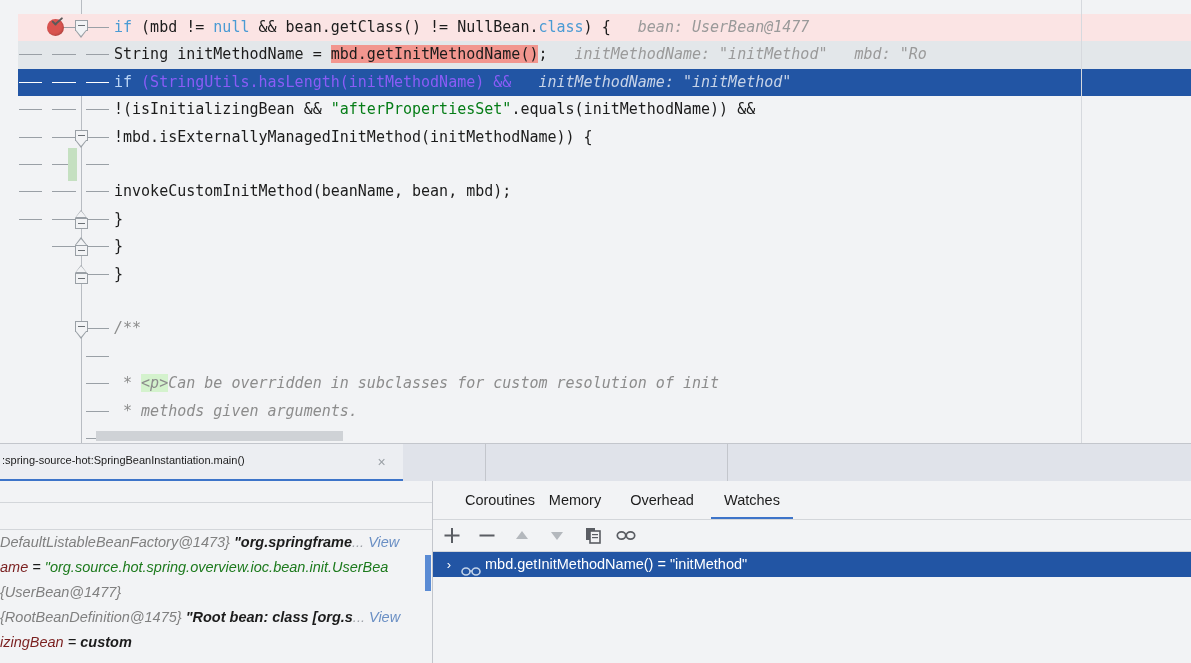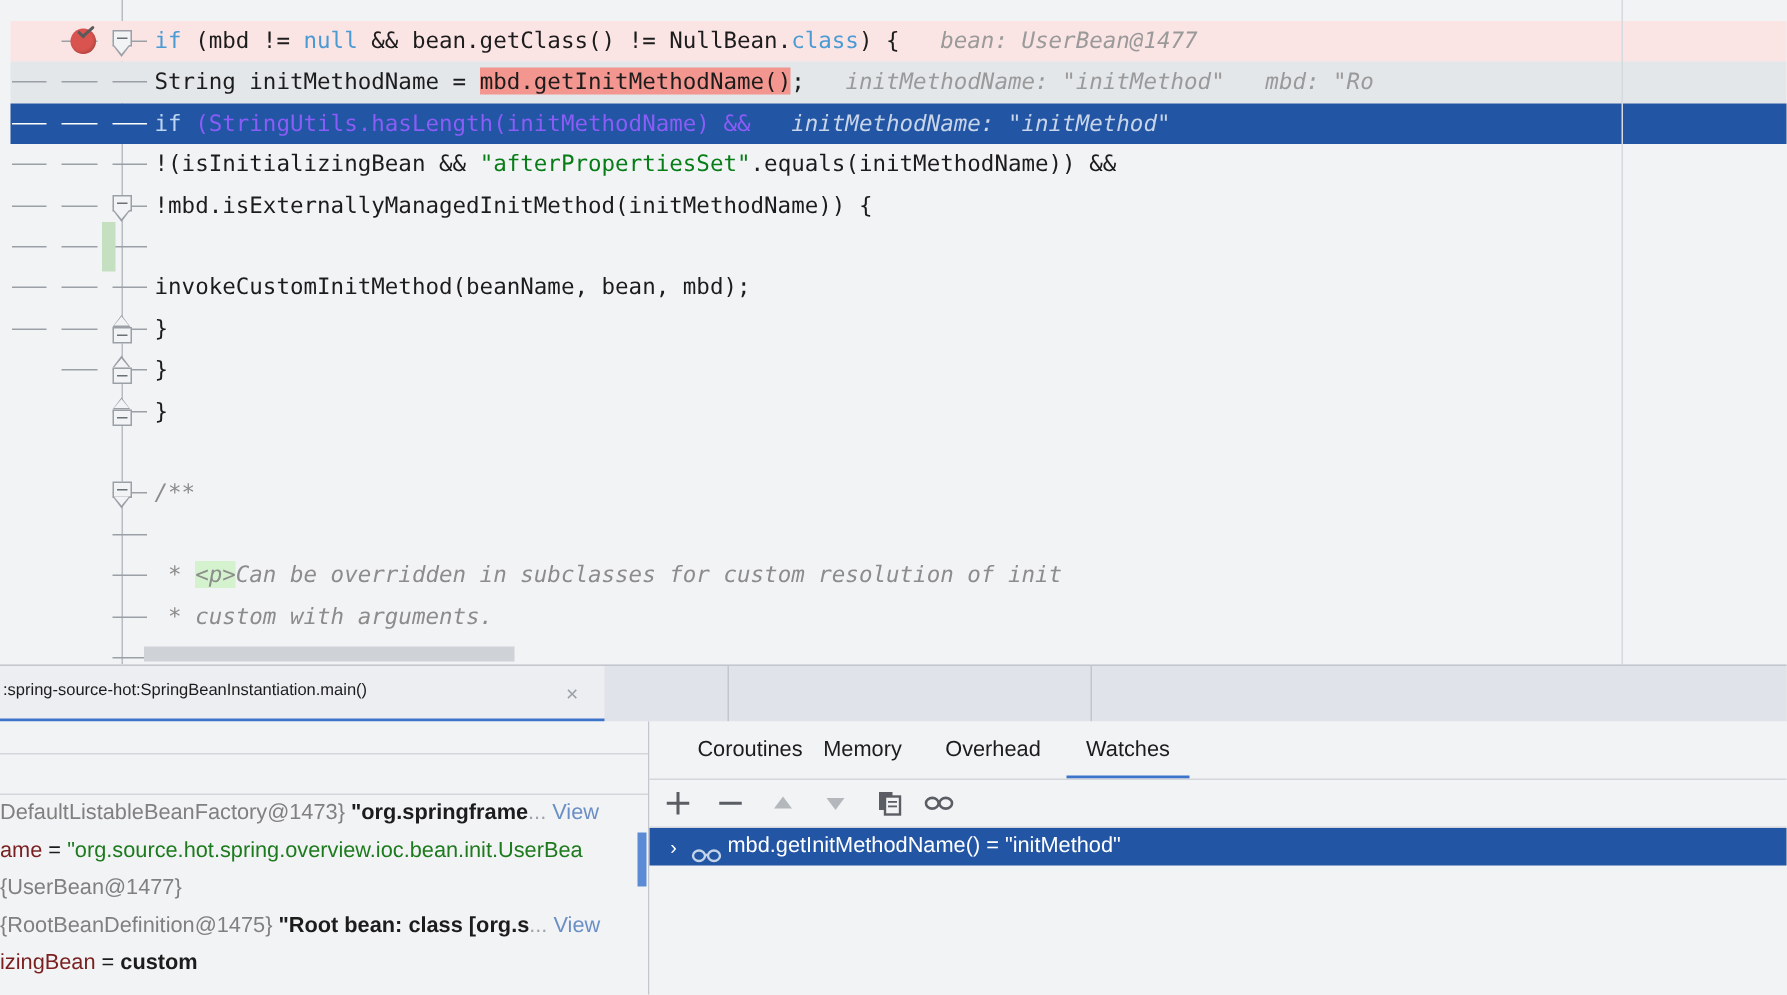--- a/index.html
+++ b/index.html
@@ -27,21 +27,21 @@
   }
   .fold-rail {
     position:absolute; left:81px; top:0; width:1px; height:443px;
     background:#b8bcc2;
   }
   .right-margin {
     position:absolute; left:1081px; top:0; width:1px; height:443px;
     background:#d6d9de;
   }
 
-  .code-area { position:absolute; left:7px; top:0; width:1059px; height:443px;padding-left:20px; }
+  .code-area { position:absolute; left:18px; top:0; width:1059px; height:443px;padding-left:20px; }
 
   .line {
     position:absolute; left:0; width:1191px; height:27.4px;
     white-space:pre;
     font-family:"DejaVu Sans Mono","Liberation Mono",monospace;
     font-size:15px;
     line-height:27.4px;
     color:#1c1c1c;
   }
   .line .txt { position:absolute; left:96px; top:0; }
@@ -166,20 +166,21 @@
     position:absolute; left:0; top:0; width:432px; height:182px;
     background:#f2f3f5; overflow:hidden;
   }
   .vars-top-sep { position:absolute; left:0; top:21px; width:432px; height:1px; background:#d3d6da; }
   .vars-hdr-sep { position:absolute; left:0; top:48px; width:432px; height:1px; background:#d3d6da; }
   .vars-list { position:absolute; left:0; top:49px; width:432px; }
   .var-row {
     position:absolute; left:0; width:432px; height:25px;
     white-space:nowrap; font-size:14.5px; line-height:25px; color:#1c1c1c;
     overflow:hidden;
+    font-style:italic;
   }
   .v-ref   { color:#808080; }
   .v-name  { color:#7a1f1f; }
   .v-eq    { color:#1c1c1c; }
   .v-str   { color:#1d7a1d; }
   .v-bold  { font-weight:bold; color:#1c1c1c; }
   .v-link  { color:#6a8fc4; }
   .v-ell   { color:#a0a4aa; }
   .vars-vscroll {
     position:absolute; left:425px; top:74px; width:6px; height:36px; background:#5a8bd4;
@@ -266,21 +267,21 @@
       <div class="line" style="top: 233.2px;"><span class="txt"><span class="">}</span></span></div>
       <div class="ind" style="left: 67.7px; width: 23.3px; top: 273.6px;"></div>
       <div class="line" style="top: 260.6px;"><span class="txt"><span class="">}</span></span></div>
       <div class="line" style="top: 288px;"><span class="txt"></span></div>
       <div class="ind" style="left: 67.7px; width: 23.3px; top: 328.4px;"></div>
       <div class="line" style="top: 315.4px;"><span class="txt"><span class="cmt">/**</span></span></div>
       <div class="ind" style="left: 67.7px; width: 23.3px; top: 355.8px;"></div>
       <div class="ind" style="left: 67.7px; width: 23.3px; top: 383.2px;"></div>
       <div class="line" style="top: 370.2px;"><span class="txt"><span class="cmt"> * </span><span class="cmt hl-grn">&lt;p&gt;</span><span class="cmt">Can be overridden in subclasses for custom resolution of init</span></span></div>
       <div class="ind" style="left: 67.7px; width: 23.3px; top: 410.6px;"></div>
-      <div class="line" style="top: 397.6px;"><span class="txt"><span class="cmt"> * custom with arguments.</span></span></div>
+      <div class="line" style="top: 397.6px;"><span class="txt"><span class="cmt"> * methods given arguments.</span></span></div>
       <div class="ind" style="left: 67.7px; width: 23.3px; top: 438px;"></div>
       <div class="line" style="top: 425px;"><span class="txt"><span class="cmt"> *</span></span></div>
     </div>
   <div class="right-margin"></div>
   <div class="ed-hscroll"></div>
 <div class="breakpoint" style="top: 19px;">
       <span class="check"></span>
     </div>
     <div class="fold-arrow-dn" style="top: 20px;">
       <span class="box"></span>

